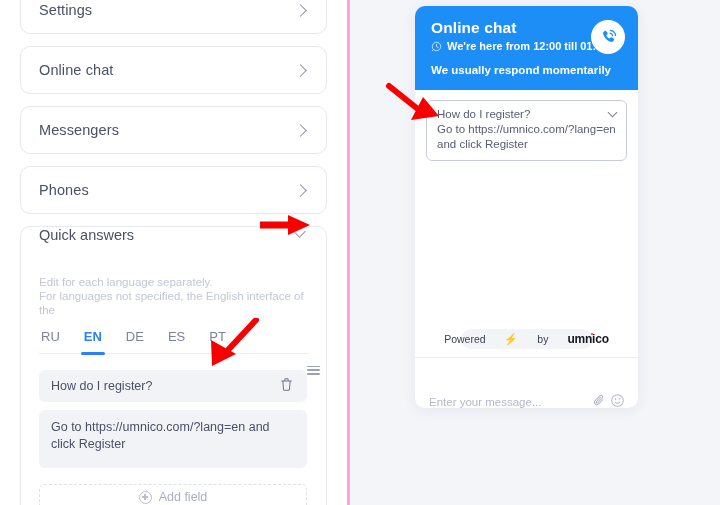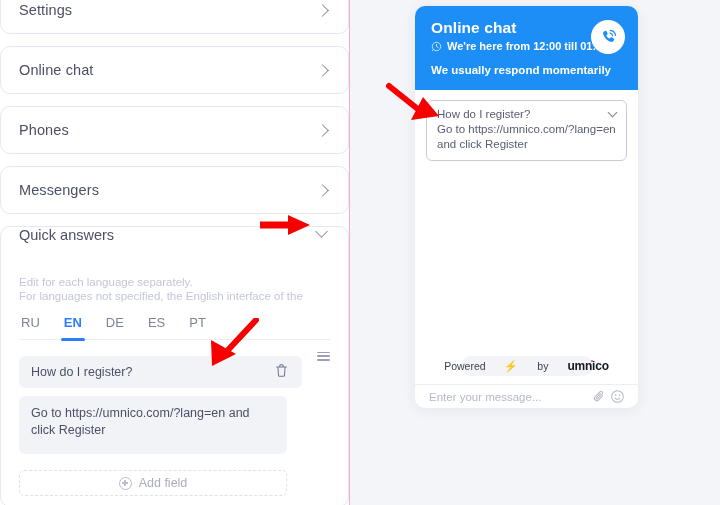--- a/index.html
+++ b/index.html
@@ -8,23 +8,23 @@
     font-family: "Liberation Sans", sans-serif;
     background: #ffffff;
     overflow: hidden;
   }
   .page { position: relative; width: 720px; height: 505px; display: flex; }
 
   
   .left-panel {
     width: 350px; height: 505px;
     background: #ffffff;
-    padding: 0 0;
-    position: relative;
-    border-right: 1px solid #f9a8d4;
+    padding: 0 20px;
+    position: relative;
+    border-right: 3px solid #f9a8d4;
     overflow: hidden;
   }
   .section-card {
     background: #fff;
     border: 1px solid #e6e8ef;
     border-radius: 10px;
     margin-bottom: 12px;
     position: relative;
   }
   .section-row {
@@ -218,22 +218,22 @@
   .powered .p1 { font-size: 10.5px; color: #3a3f52; }
   .powered .bolt { color: #ff7a1a; font-size: 11px; line-height: 1; }
   .powered .p2 { font-size: 10.5px; color: #3a3f52; }
   .powered .brand { font-size: 12px; font-weight: bold; color: #16181f; letter-spacing:-.2px; position: relative;}
   .powered .brand::after{
     content:""; position:absolute; width:2px;height:2px;border-radius:50%;
     background:#ff3b30; right:16px; top:1px;
   }
   .wg-input {
     border-top: 1px solid #eceef4;
-    height: 24px;
-    display: flex; align-items: center;
+    height: 51px;
+    display: flex; align-items: flex-end;
     padding: 0 13px 0 14px;
     gap: 3px;
     flex: 0 0 auto;
   }
   .wg-input .ph { flex: 1; font-size: 11.5px; color: #b5b9c9; }
 
   
   .arrow { position: absolute; pointer-events: none; }
 </style>
 </head>
@@ -252,28 +252,28 @@
 
     <div class="section-card">
       <div class="section-row">
         <div class="section-label">Online chat</div>
         <div class="chev-right"></div>
       </div>
     </div>
 
     <div class="section-card">
       <div class="section-row">
-        <div class="section-label">Phones</div>
+        <div class="section-label">Messengers</div>
         <div class="chev-right"></div>
       </div>
     </div>
 
     <div class="section-card">
       <div class="section-row">
-        <div class="section-label">Messengers</div>
+        <div class="section-label">Phones</div>
         <div class="chev-right"></div>
       </div>
     </div>
 
     <div class="section-card card-quick">
       <div class="quick-head">
         <div class="quick-title">Quick answers</div>
         <div class="chev-down"></div>
       </div>
 

